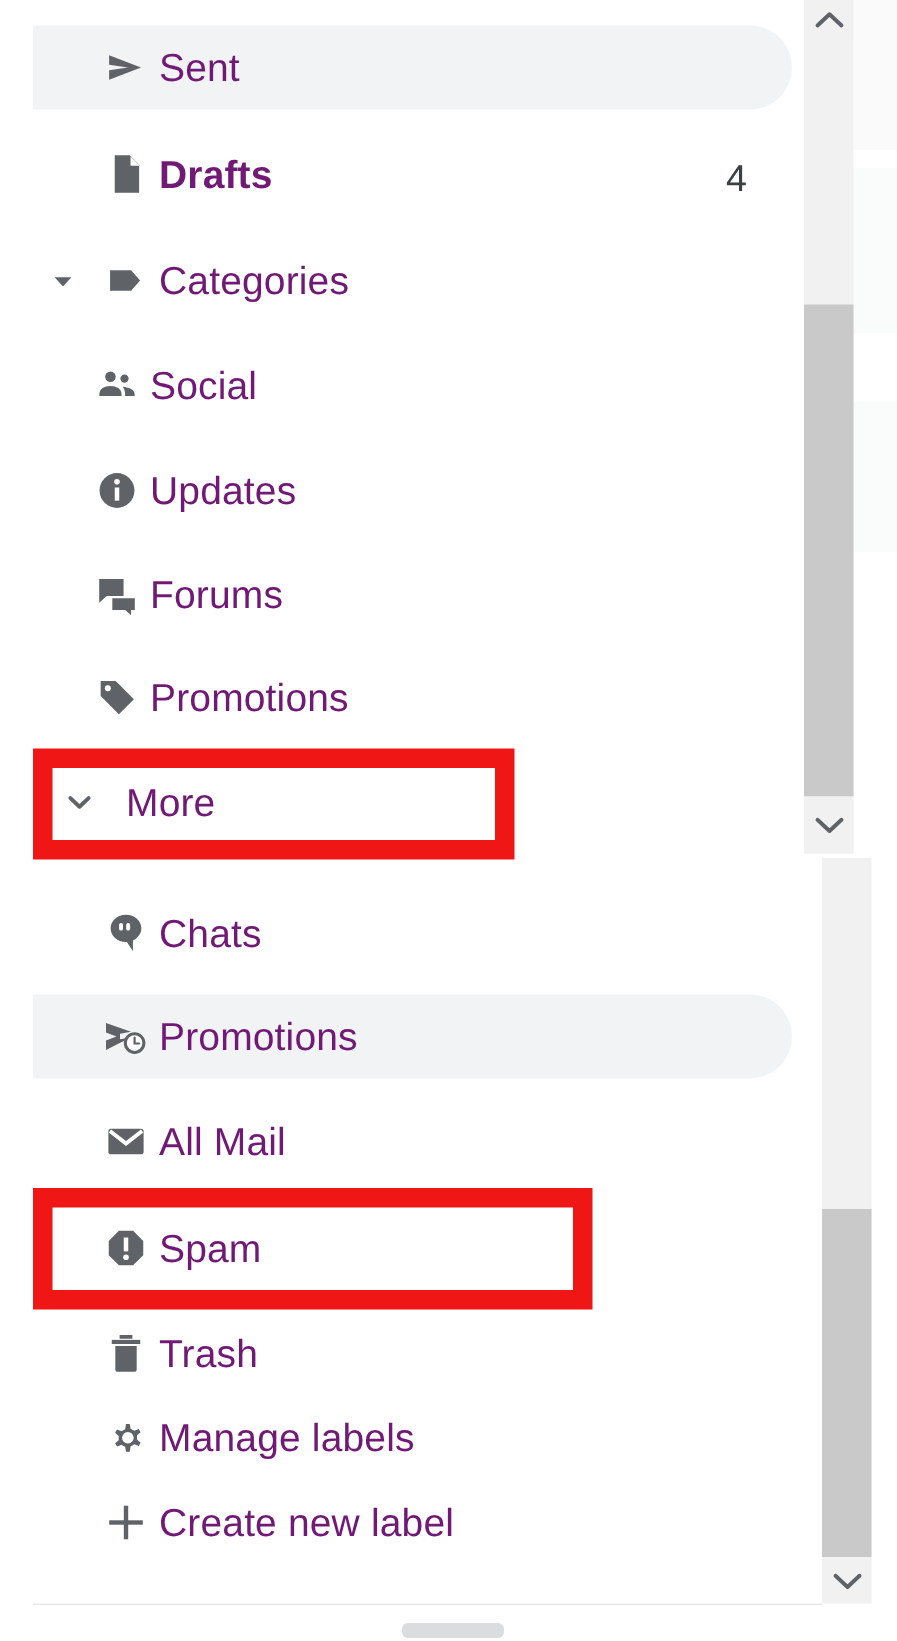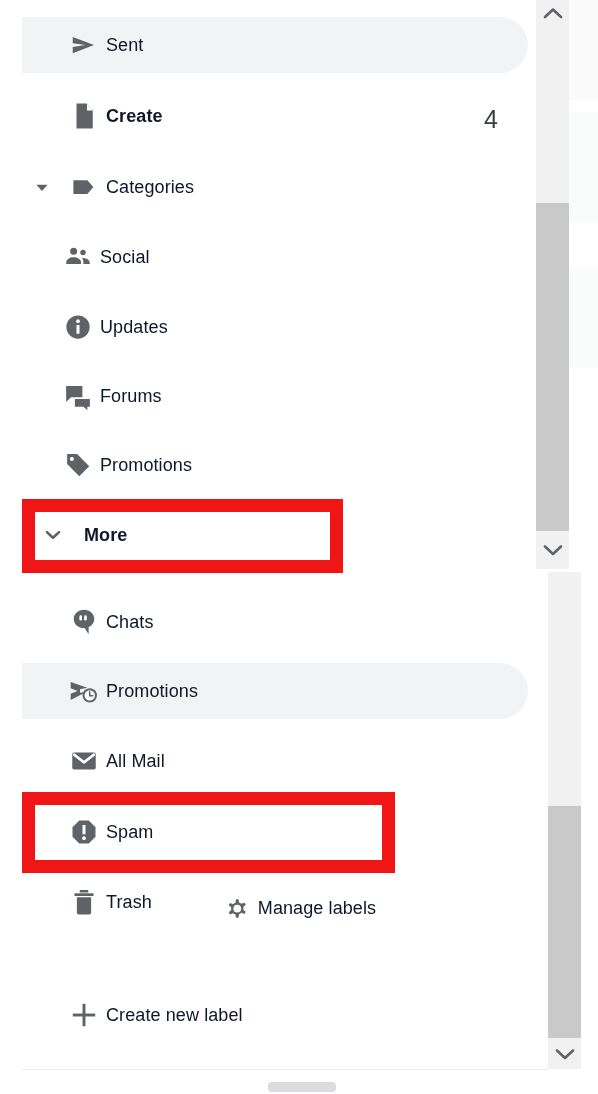--- a/index.html
+++ b/index.html
@@ -31,22 +31,22 @@
   .twisty svg { display:block; }
 
   .icon {
     width: 44px; min-width: 44px;
     display: flex; align-items: center; justify-content: center;
     color: #5f6368;
   }
   .icon svg { display: block; fill: #5f6368; }
 
   .label {
-    font-size: 18px;
-    color: #0f172a;
+    font-size: 26px;
+    color: #701a75;
     letter-spacing: .1px;
     white-space: nowrap;
     line-height: 1;
   }
   .label.bold { font-weight: bold; }
 
   .count {
     position: absolute;
     font-size: 25px;
     color: #3c4043;
@@ -113,21 +113,21 @@
     <span class="label">Sent</span>
   </div>
 
   <div class="nav-row" style="top:88px; width:506px;">
     <span class="twisty"></span>
     <span class="icon">
       <svg width="30" height="30" viewBox="0 0 24 24">
           <path d="M6 2 h8 l5 5 v15 H6 Z M14.4 2.6 v5 h5"></path>
         </svg>
     </span>
-    <span class="label bold">Create</span>
+    <span class="label bold">Drafts</span>
     <span class="count" style="left:462px; top:17px;">4</span>
   </div>
 
   <div class="nav-row" style="top:159px; width:506px;">
     <span class="twisty">
       <svg width="18" height="18" viewBox="0 0 16 16">
           <path d="M3 6 L13 6 L8 11.5 Z" fill="#5f6368"></path>
         </svg>
     </span>
     <span class="icon">
@@ -174,21 +174,21 @@
   <div class="nav-row" style="top:437px; width:506px; padding-left:34px;">
     <span class="icon">
       <svg width="30" height="30" viewBox="0 0 24 24">
         <path d="M11.3 3.2 L21 12.9 L13 20.9 L3.3 11.2 L3.3 3.2 Z"></path>
         <circle cx="7.1" cy="7.1" r="1.6" fill="#ffffff"></circle>
       </svg>
     </span>
     <span class="label">Promotions</span>
   </div>
 
-  <div class="nav-row" style="top:507px; width:320px;font-weight:bold;">
+  <div class="nav-row" style="top:507px; width:320px;">
     <span class="twisty" style="width:62px; min-width:62px;">
       <svg width="26" height="26" viewBox="0 0 24 24">
         <path d="M6.4 9.3 L12 14.6 L17.6 9.3" fill="none" stroke="#5f6368" stroke-width="2.4" stroke-linecap="round" stroke-linejoin="round"></path>
       </svg>
     </span>
     <span class="label">More</span>
   </div>
 
   <div class="nav-row" style="top:594px; width:506px;">
     <span class="twisty"></span>
@@ -243,21 +243,21 @@
     <span class="icon">
       <svg width="30" height="30" viewBox="0 0 24 24">
         <rect x="8.6" y="2.4" width="6.8" height="2.0"></rect>
         <rect x="4.4" y="5.0" width="15.2" height="2.2"></rect>
         <path d="M6.3 8.2 h11.4 v12.4 a1.4 1.4 0 0 1 -1.4 1.4 h-8.6 a1.4 1.4 0 0 1 -1.4 -1.4 Z"></path>
       </svg>
     </span>
     <span class="label">Trash</span>
   </div>
 
-  <div class="nav-row" style="top:880px; width:506px;justify-content:center;">
+  <div class="nav-row" style="top:930px; width:506px;">
     <span class="twisty"></span>
     <span class="icon">
       <svg width="30" height="30" viewBox="0 0 24 24">
         <path d="M12 1.6 l2.0 0 .45 2.55a7.9 7.9 0 0 1 1.9 1.1l2.45-.95 1.0 1.73-1.95 1.7a8 8 0 0 1 0 2.2l1.95 1.7-1.0 1.73-2.45-.95a7.9 7.9 0 0 1-1.9 1.1L14 16.4h-2.0l-.45-2.55a7.9 7.9 0 0 1-1.9-1.1l-2.45.95-1.0-1.73 1.95-1.7a8 8 0 0 1 0-2.2L6.2 6.37l1.0-1.73 2.45.95a7.9 7.9 0 0 1 1.9-1.1z" transform="translate(0,3.4)"></path>
         <circle cx="13" cy="12.4" r="3.1" fill="#ffffff"></circle>
       </svg>
     </span>
     <span class="label">Manage labels</span>
   </div>
 

